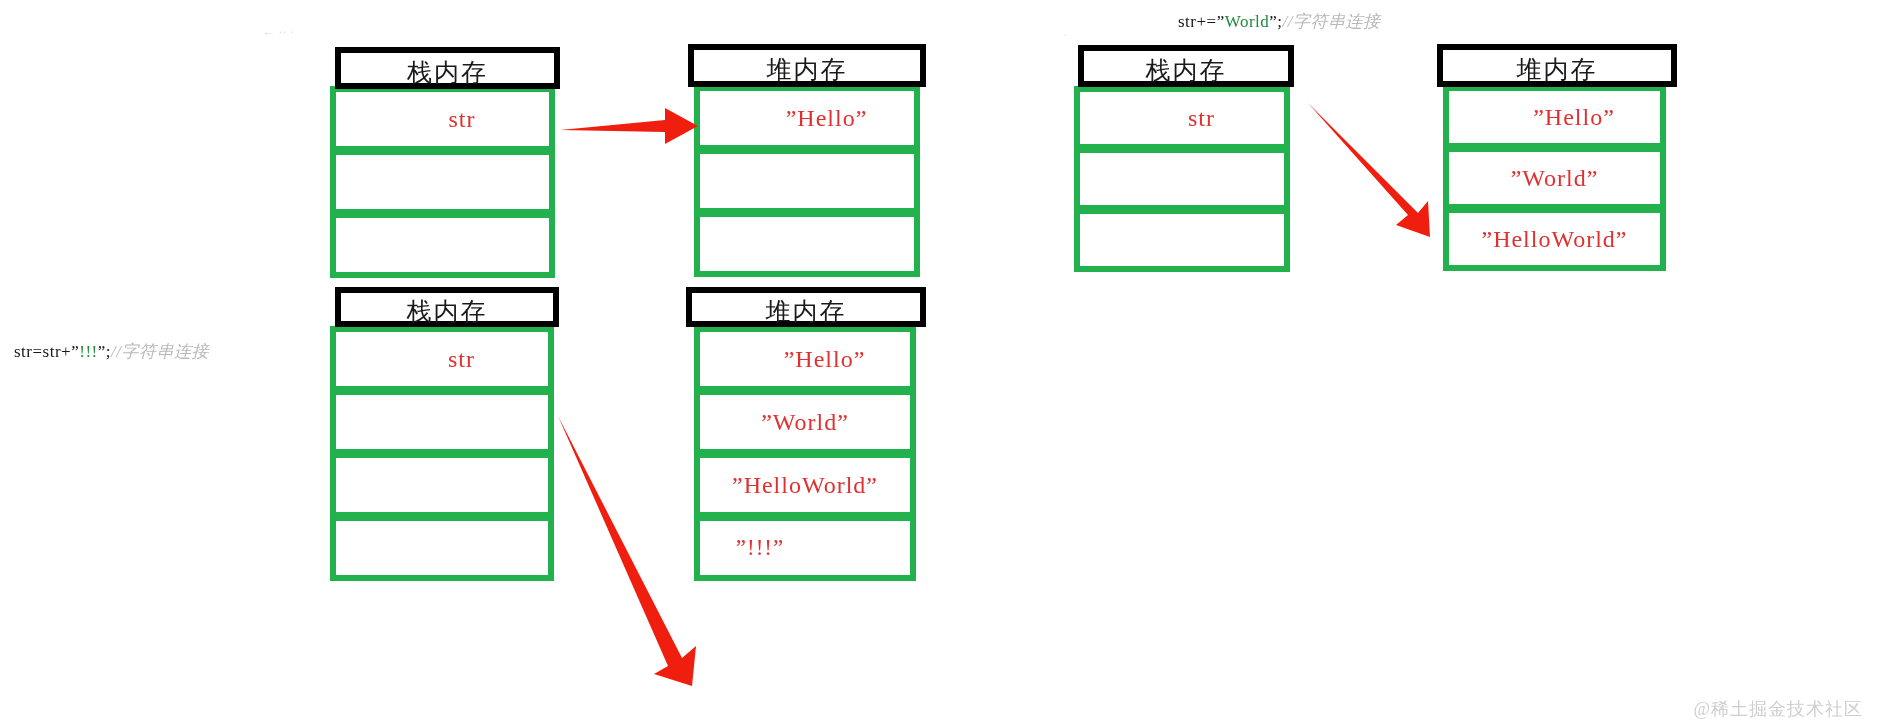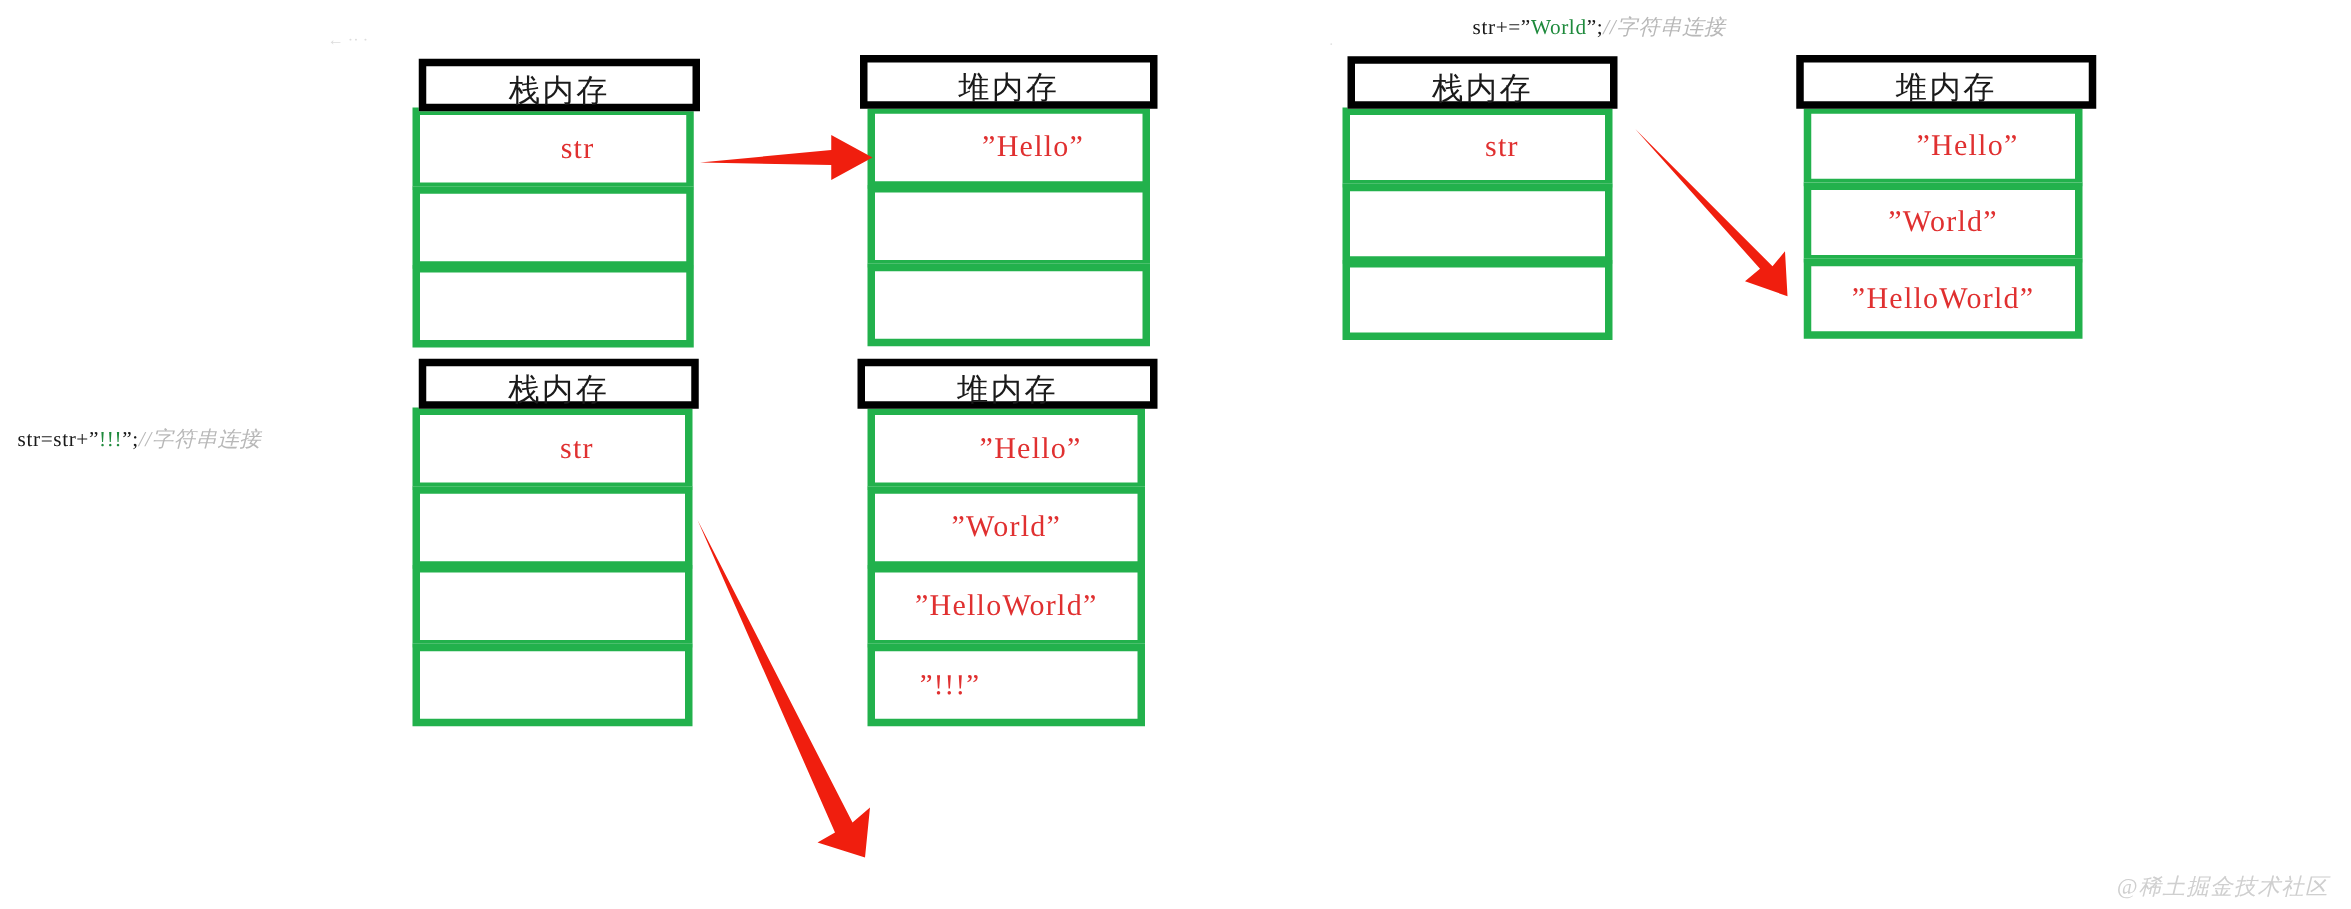--- a/index.html
+++ b/index.html
@@ -105,21 +105,20 @@
 
   
   #watermark {
     position: absolute;
     right: 18px;
     bottom: 6px;
     font-family: "Liberation Serif", "DejaVu Serif", serif;
     font-size: 18px;
     color: #cfcfcf;
     letter-spacing: 1px;
-    font-style: italic;
   }
 
   
   #stray-mark {
     position: absolute;
     left: 262px;
     top: 24px;
     width: 60px;
     height: 10px;
     color: #dddddd;

